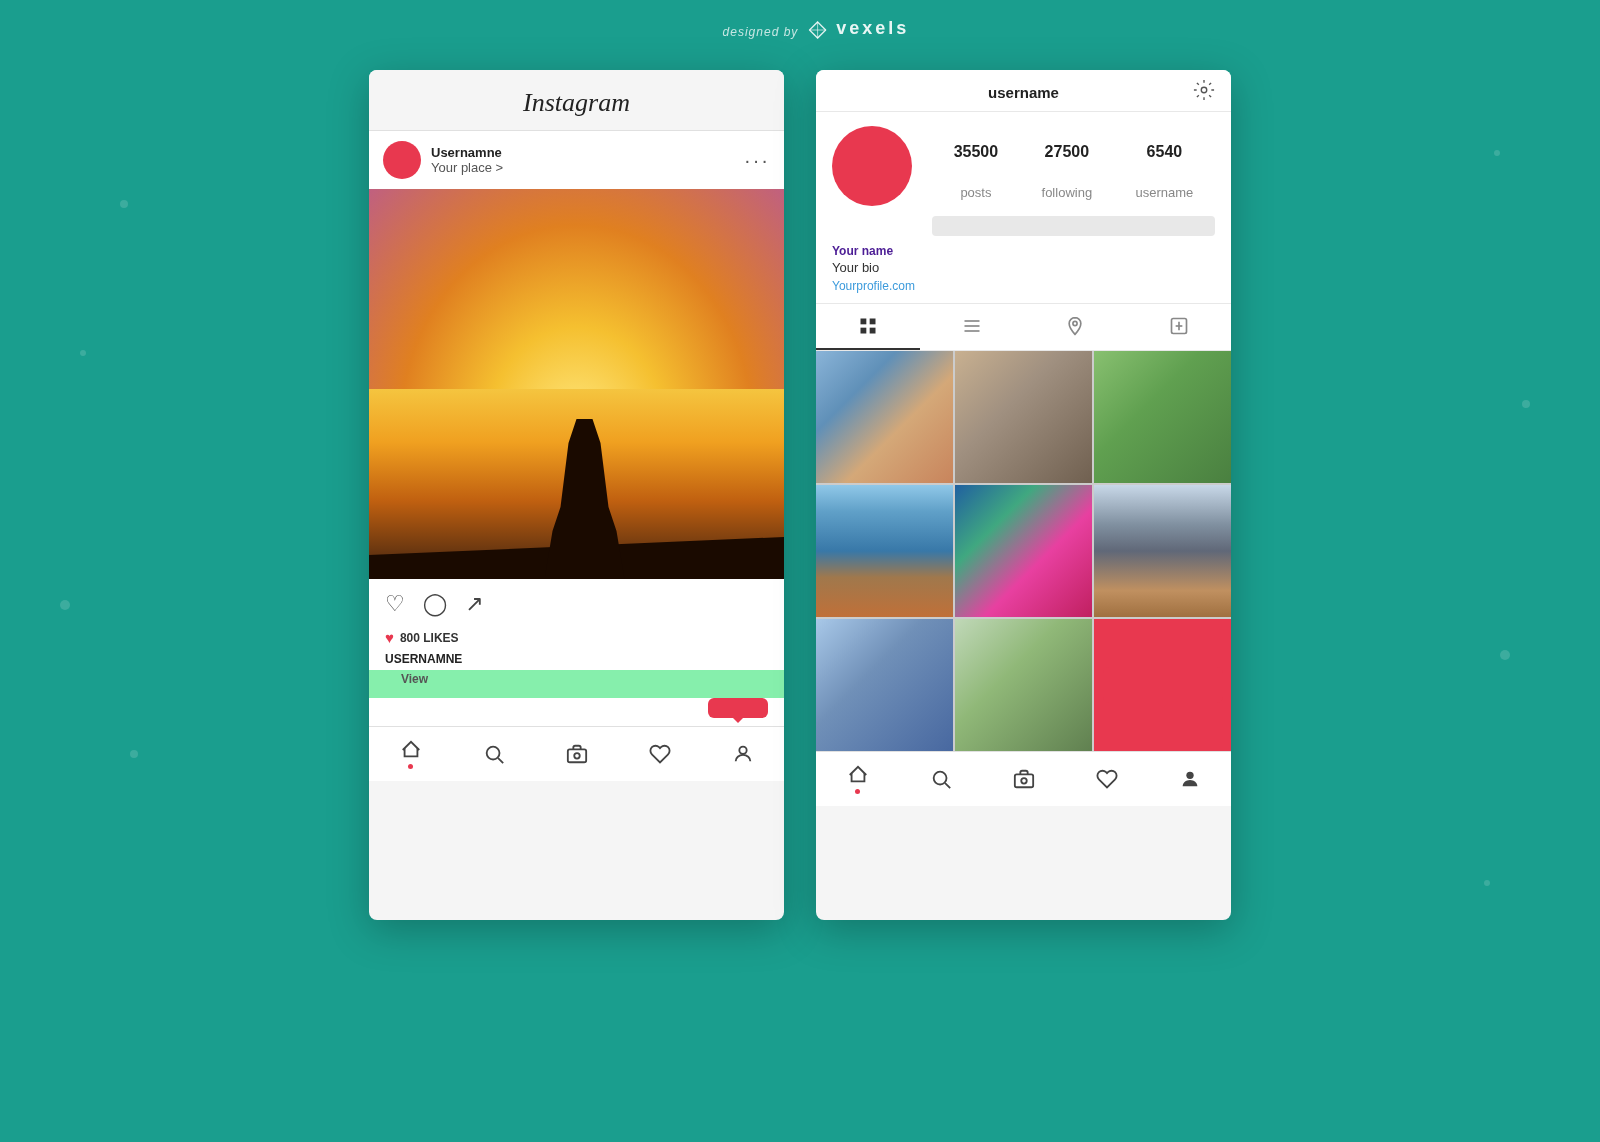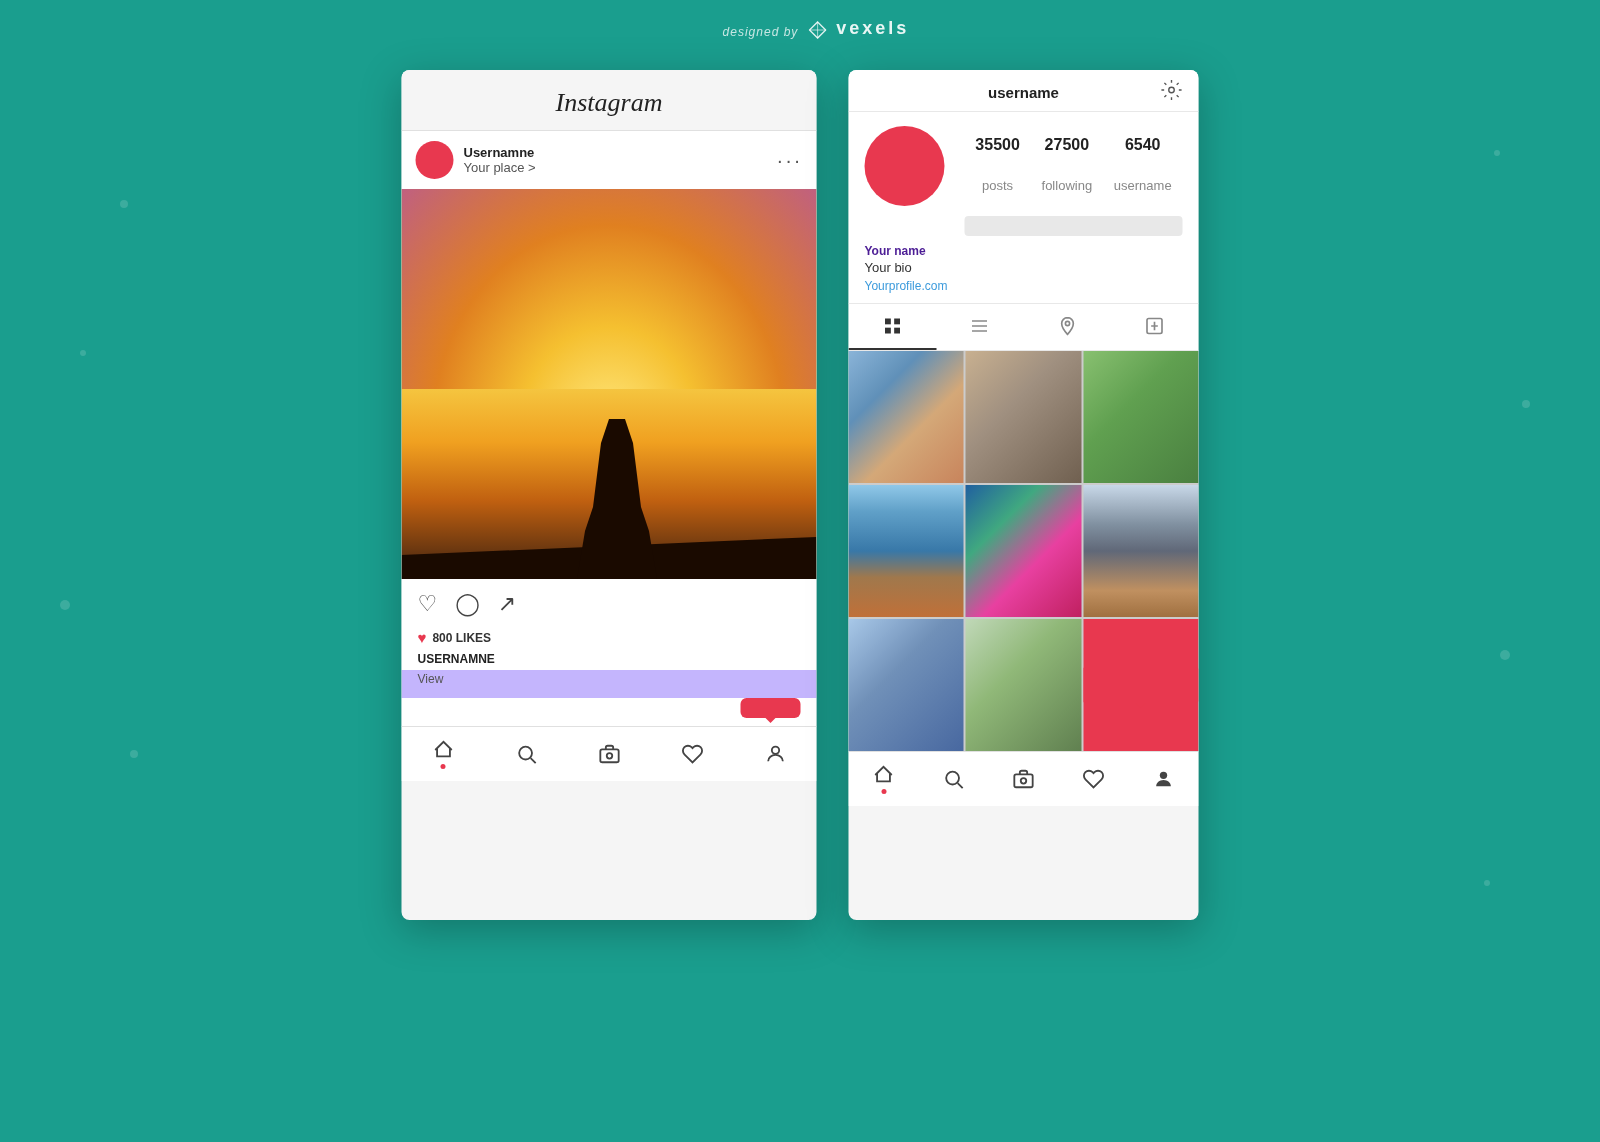--- a/index.html
+++ b/index.html
@@ -193,24 +193,25 @@
     }
 
     .feed-caption {
       background: #fff;
       padding: 4px 16px;
       font-size: 12px;
       font-weight: bold;
       color: #222;
     }
     .feed-view {
-      background: #c4b5fd;
-      padding: 2px 16px 12px;
+      background: #86efac;
+      padding: 2px 32px 12px;
       font-size: 12px;
       color: #555;
+      font-weight: bold;
     }
 
     .feed-tooltip {
       background: #fff;
       padding: 0 16px 8px;
       display: flex;
       justify-content: flex-end;
     }
     .tooltip-bubble {
       background: #e8384f;
@@ -250,21 +251,21 @@
     .nav-dot {
       width: 5px;
       height: 5px;
       border-radius: 50%;
       background: #e8384f;
       margin-top: 3px;
     }
 
     
     .phone-right {
-      width: 350px;
+      width: 415px;
       min-height: 850px;
     }
 
     .profile-header {
       background: #fff;
       padding: 14px 16px 10px;
       display: flex;
       align-items: center;
       justify-content: center;
       border-bottom: 1px solid #e8e8e8;
@@ -283,21 +284,21 @@
       color: #555;
       cursor: pointer;
     }
 
     .profile-info-section {
       background: #fff;
       padding: 14px 16px 10px;
     }
     .profile-top-row {
       display: flex;
-      align-items: flex-start;
+      align-items: center;
       gap: 20px;
     }
     .profile-avatar {
       width: 80px;
       height: 80px;
       border-radius: 50%;
       background: #e8384f;
       flex-shrink: 0;
     }
     .profile-stats {

